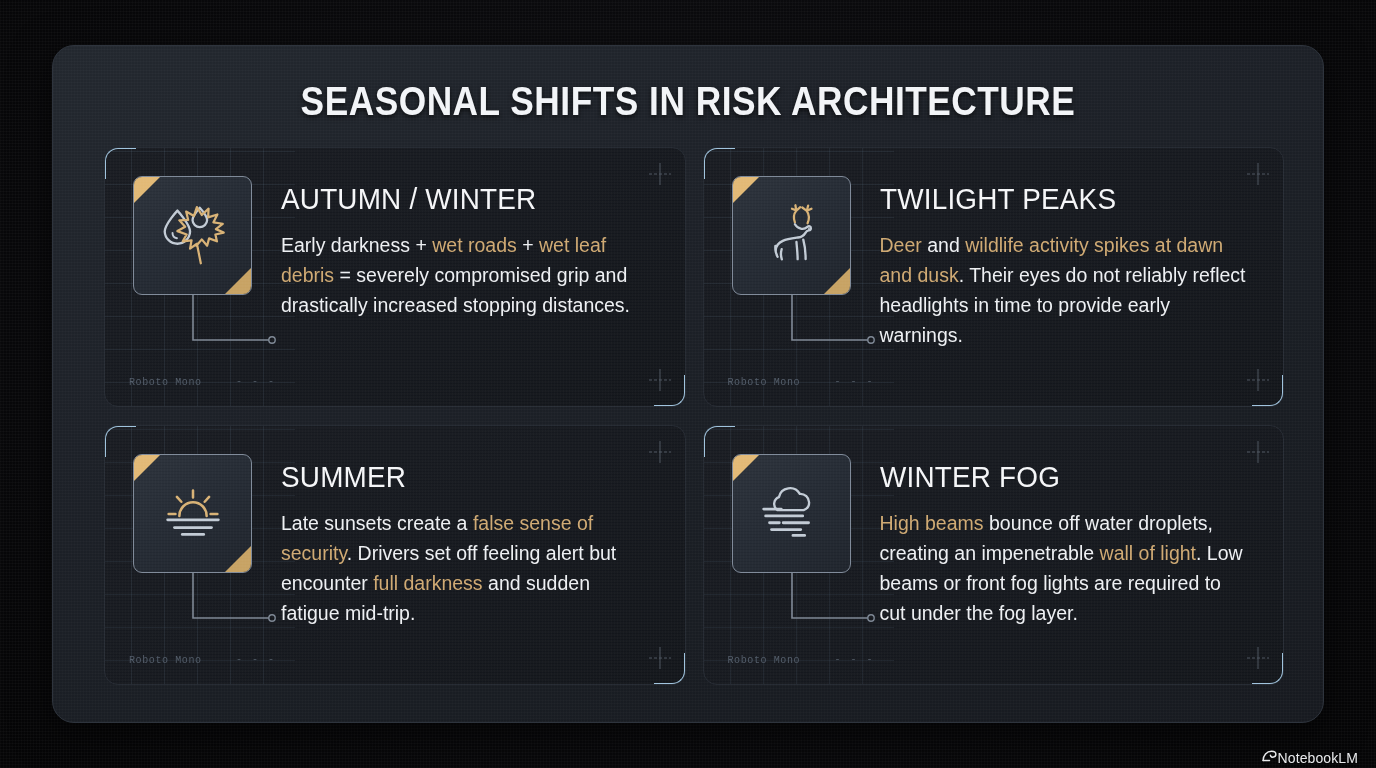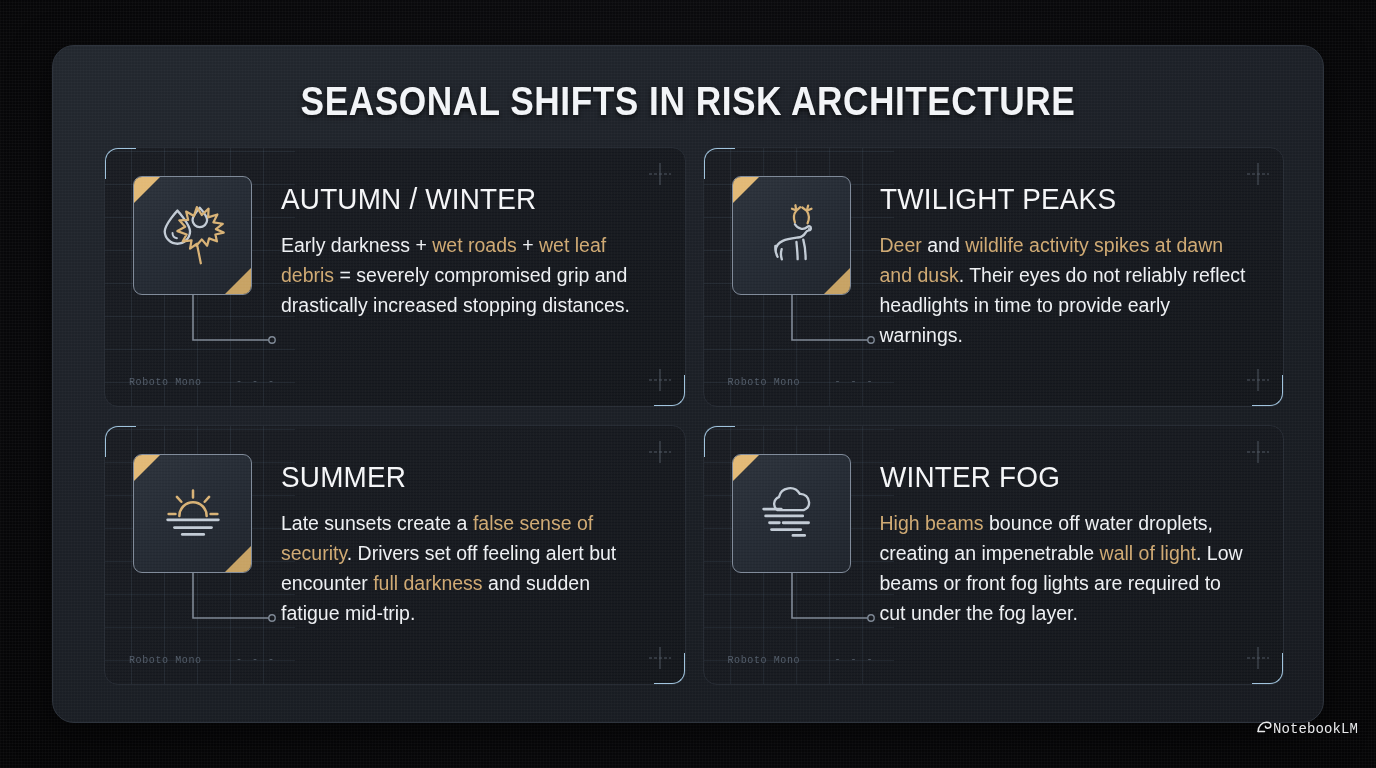--- a/index.html
+++ b/index.html
@@ -194,22 +194,22 @@
     font-size:19.5px;
     line-height:30px;
     color:#eef0f3;
     font-weight:400;
   }
   .hl { color:#cfa972; }
 
   
   .watermark {
     position:absolute;
-    right:18px; bottom:28px;
-    display:flex; align-items:center; gap:0;font-family:Liberation Mono, monospace;
+    right:18px; bottom:0;
+    display:flex; align-items:center; gap:0;
   }
   .watermark .wm-text {
     font-size:14px;
     color:#e9eaec;
     letter-spacing:.1px;
   }
 </style>
 </head>
 <body>
 

